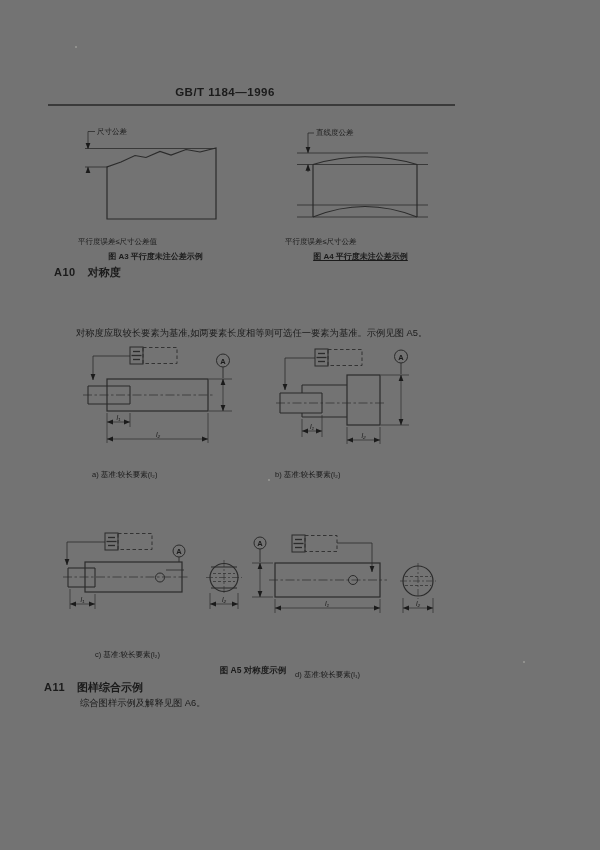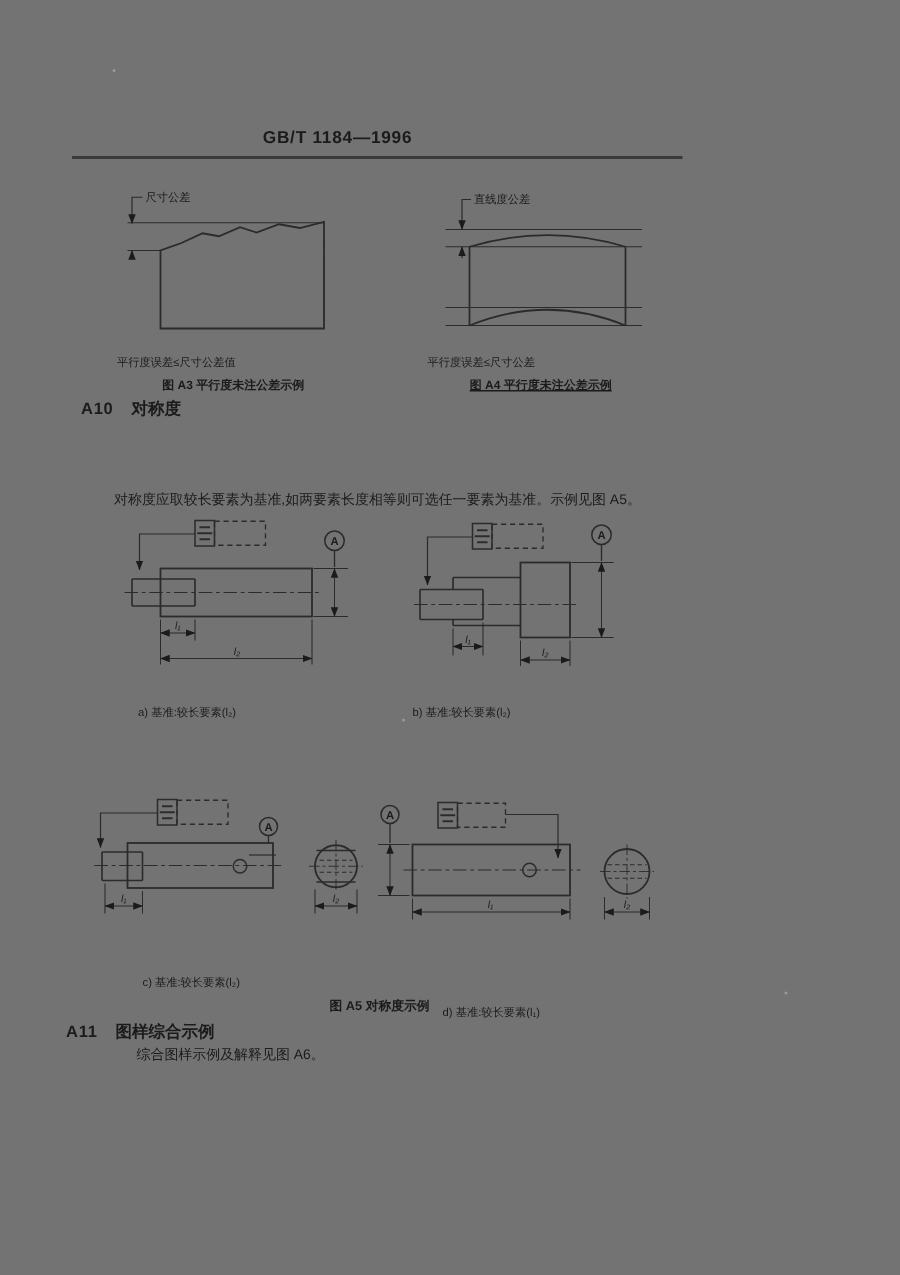--- a/index.html
+++ b/index.html
@@ -22,21 +22,21 @@
   .h-a10{top:265px;left:54px;}
   .body-txt{font-size:9.3px;white-space:nowrap;}
   .p-a10{top:284px;left:76px;margin-top:43px;}
   .subcap{font-size:7.5px;text-align:left;white-space:nowrap;}
   .cap-sa{top:470px;left:92px;width:130px;}
   .cap-sb{top:470px;left:275px;width:130px;}
   .cap-sc{top:650px;left:95px;width:130px;}
   .cap-sd{top:650px;left:295px;width:130px;margin-top:20px;}
   .cap-a5{top:665px;left:173px;width:160px;font-size:8.5px;font-weight:700;text-align:center;white-space:nowrap;}
   .h-a11{top:680px;left:44px;}
-  .p-a11{top:697px;left:75px;padding-left:16px;}
+  .p-a11{top:697px;left:64px;padding-left:16px;}
   svg{position:absolute;top:0;left:0;}
   svg text{font-family:"Liberation Sans","DejaVu Sans",sans-serif;fill:#1b1b1b;}
   .cn-lbl{font-size:7.5px;}
   .dim-lbl{font-size:7px;font-style:italic;}
   .datum-lbl{font-size:7.5px;font-weight:700;text-anchor:middle;}
   .speck{background:#9a9a96;border-radius:50%;}
 </style>
 </head>
 <body>
 

